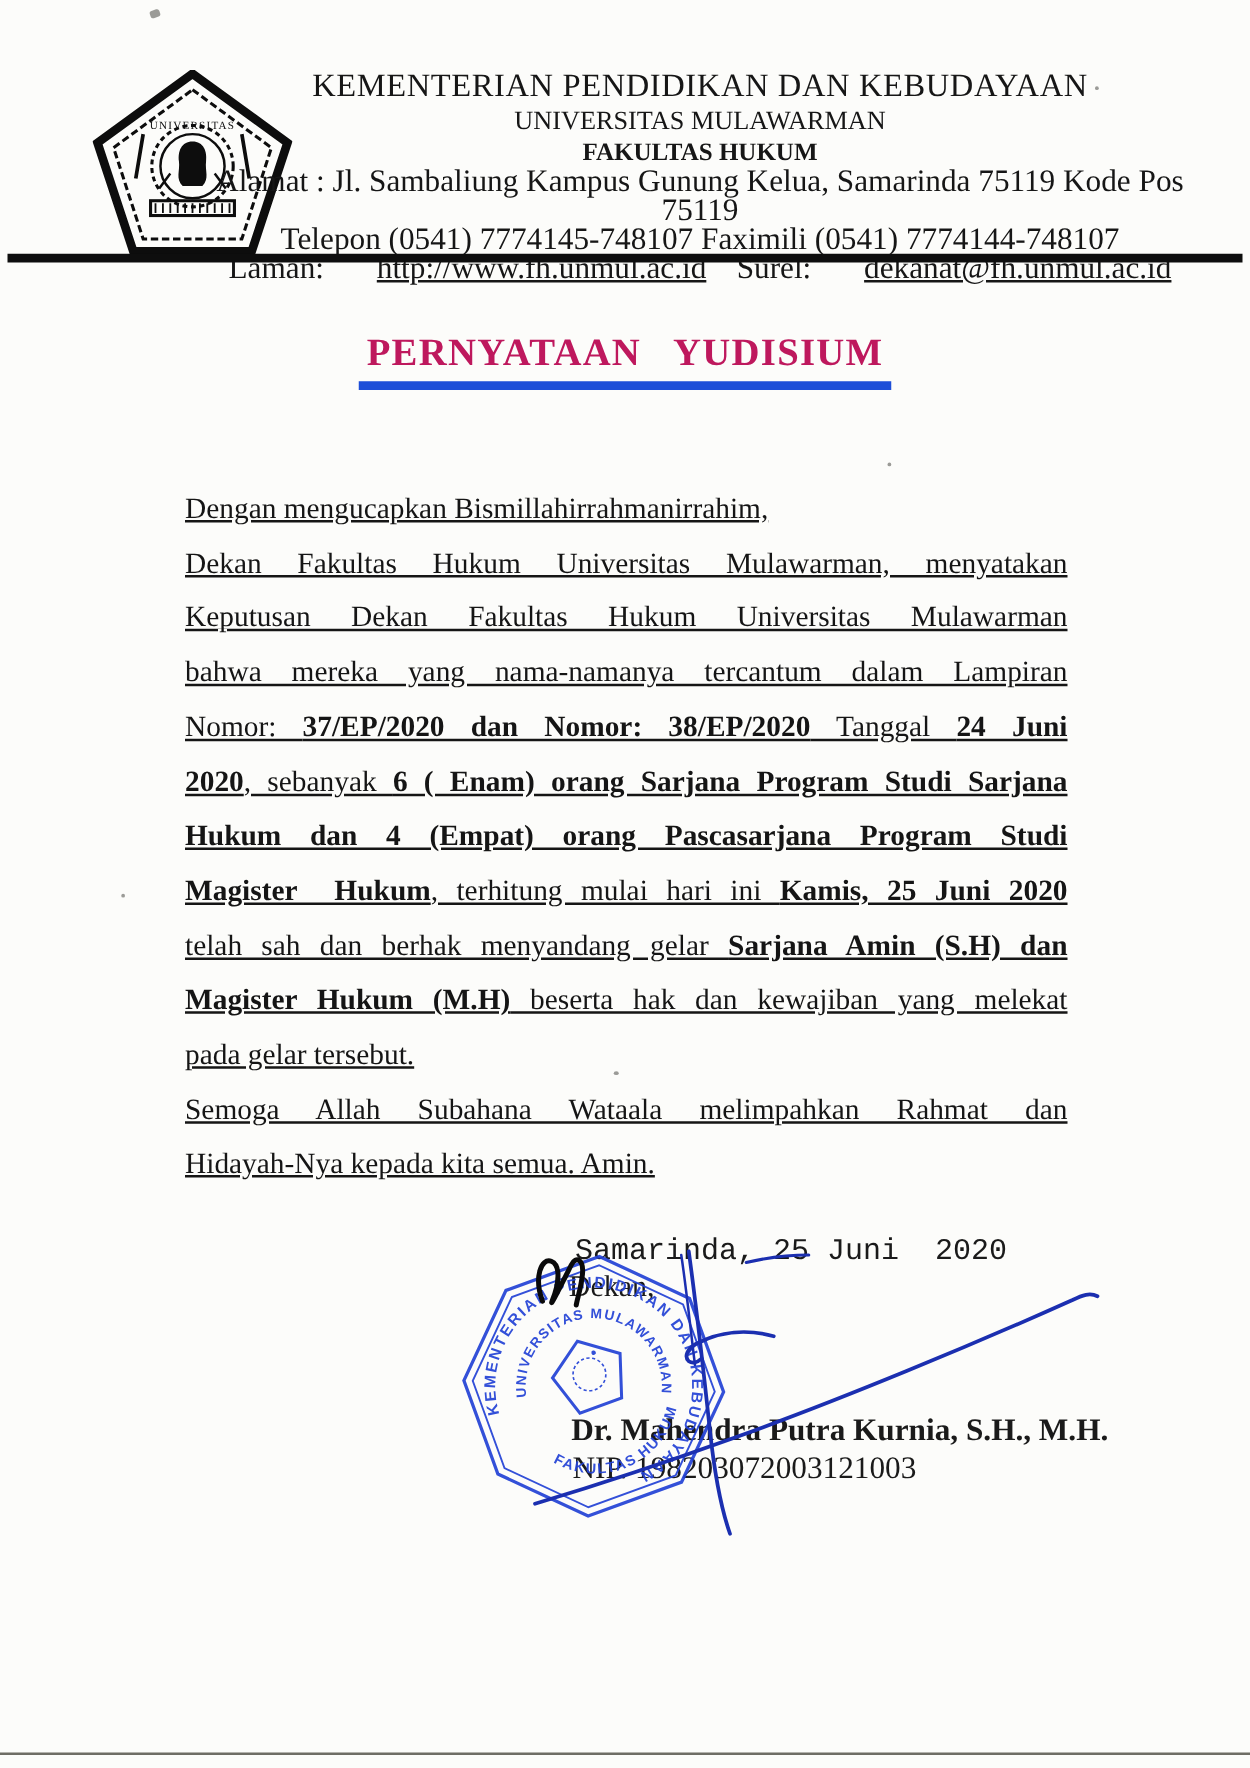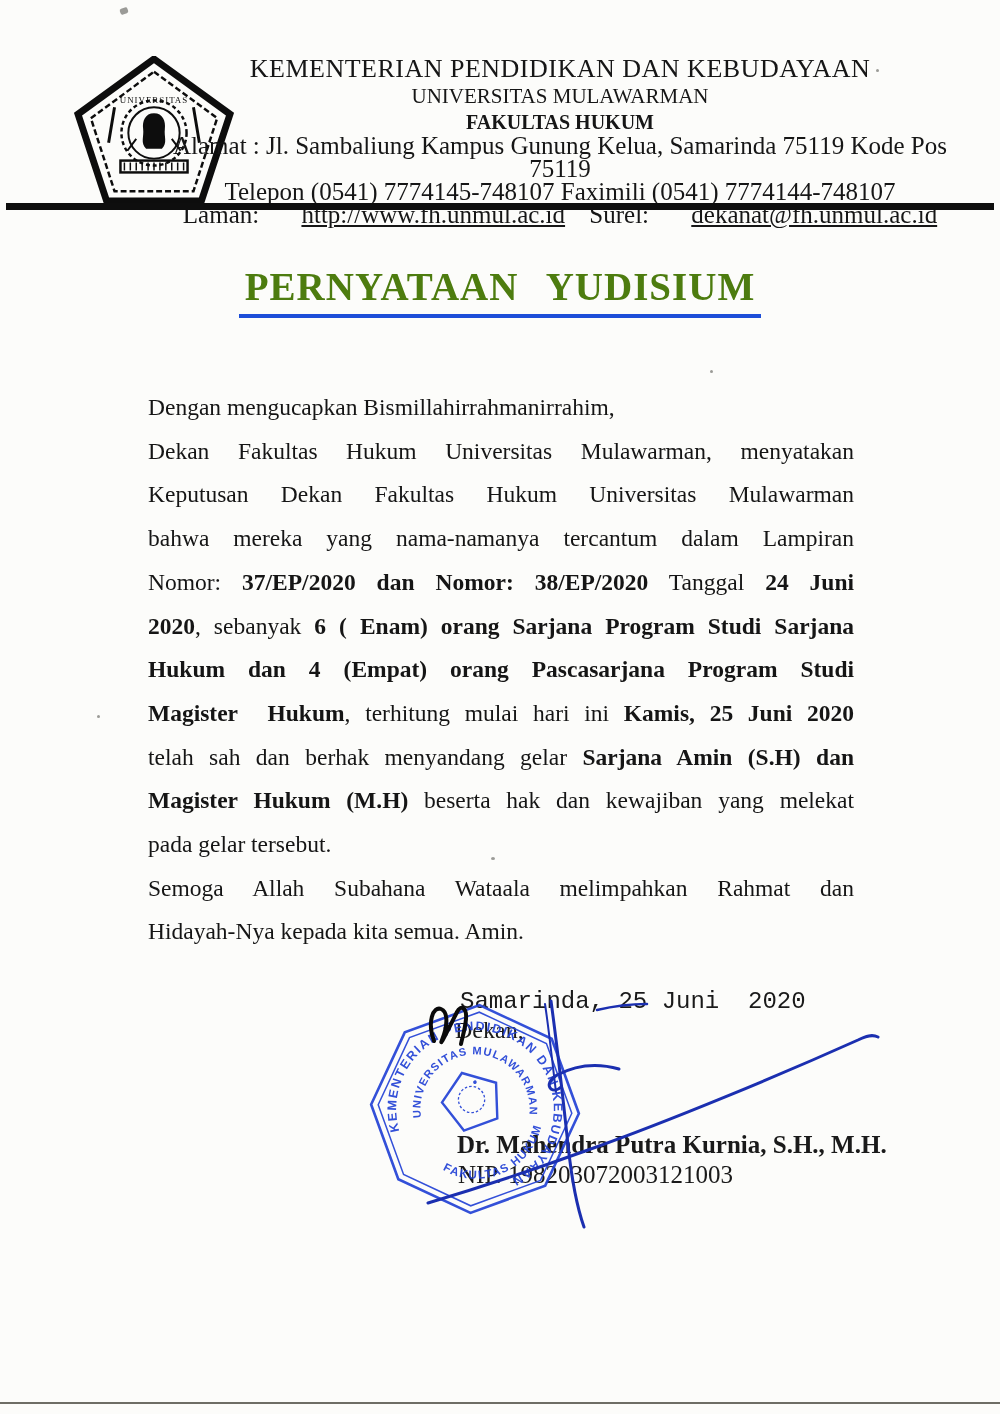--- a/index.html
+++ b/index.html
@@ -15,28 +15,28 @@
   .lh-univ{font-size:21px;line-height:25px;margin-top:1px;}
   .lh-fac{font-size:20px;line-height:23px;font-weight:bold;margin-top:2px;}
   .lh-small{font-size:25px;line-height:23px;}
   .lh-link{text-decoration:underline;margin-left:36px;}
   .lh-gap{display:inline-block;width:18px;}
   .emblem{position:absolute;left:74px;top:56px;width:160px;height:148px;}
   .header-rule{position:absolute;left:6px;top:203px;width:988px;height:7px;background:#0e0e0e;}
   
   .title-wrap{position:absolute;left:0;right:0;top:264px;text-align:center;}
   .doc-title{
-    display:inline-block;font-size:39px;font-weight:bold;letter-spacing:1px;
-    word-spacing:18px;color:#4d7c0f;
-    border-bottom:4px solid #1d4ed8;padding:0 6px 5px 6px;
+    display:inline-block;font-size:31px;font-weight:bold;letter-spacing:1px;
+    word-spacing:18px;color:#be185d;
+    border-bottom:7px solid #1d4ed8;padding:0 6px 5px 6px;
   }
   
   .body-text{position:absolute;left:148px;top:386px;width:706px;
     font-size:23.5px;line-height:43.7px;color:#151515;}
-  .bline{text-align:left;white-space:normal;}
+  .bline{text-align:left;white-space:normal;text-decoration:underline;}
   .bline.just{text-align:justify;text-align-last:justify;}
   .bline b{font-weight:bold;}
   
   .sig-text{position:absolute;font-size:24px;color:#1a1a1a;}
   .sig-place{left:460px;top:988px;font-family:Liberation Mono, monospace;}
   .sig-role{left:455px;top:1017px;}
   .sig-name{left:457px;top:1131px;font-weight:bold;font-size:25px;}
   .sig-nip{left:458px;top:1161px;font-size:25px;}
   .stamp{position:absolute;left:362px;top:998px;width:226px;height:222px;opacity:.92;}
   .ink{position:absolute;left:0;top:0;width:1000px;height:1414px;pointer-events:none;}

